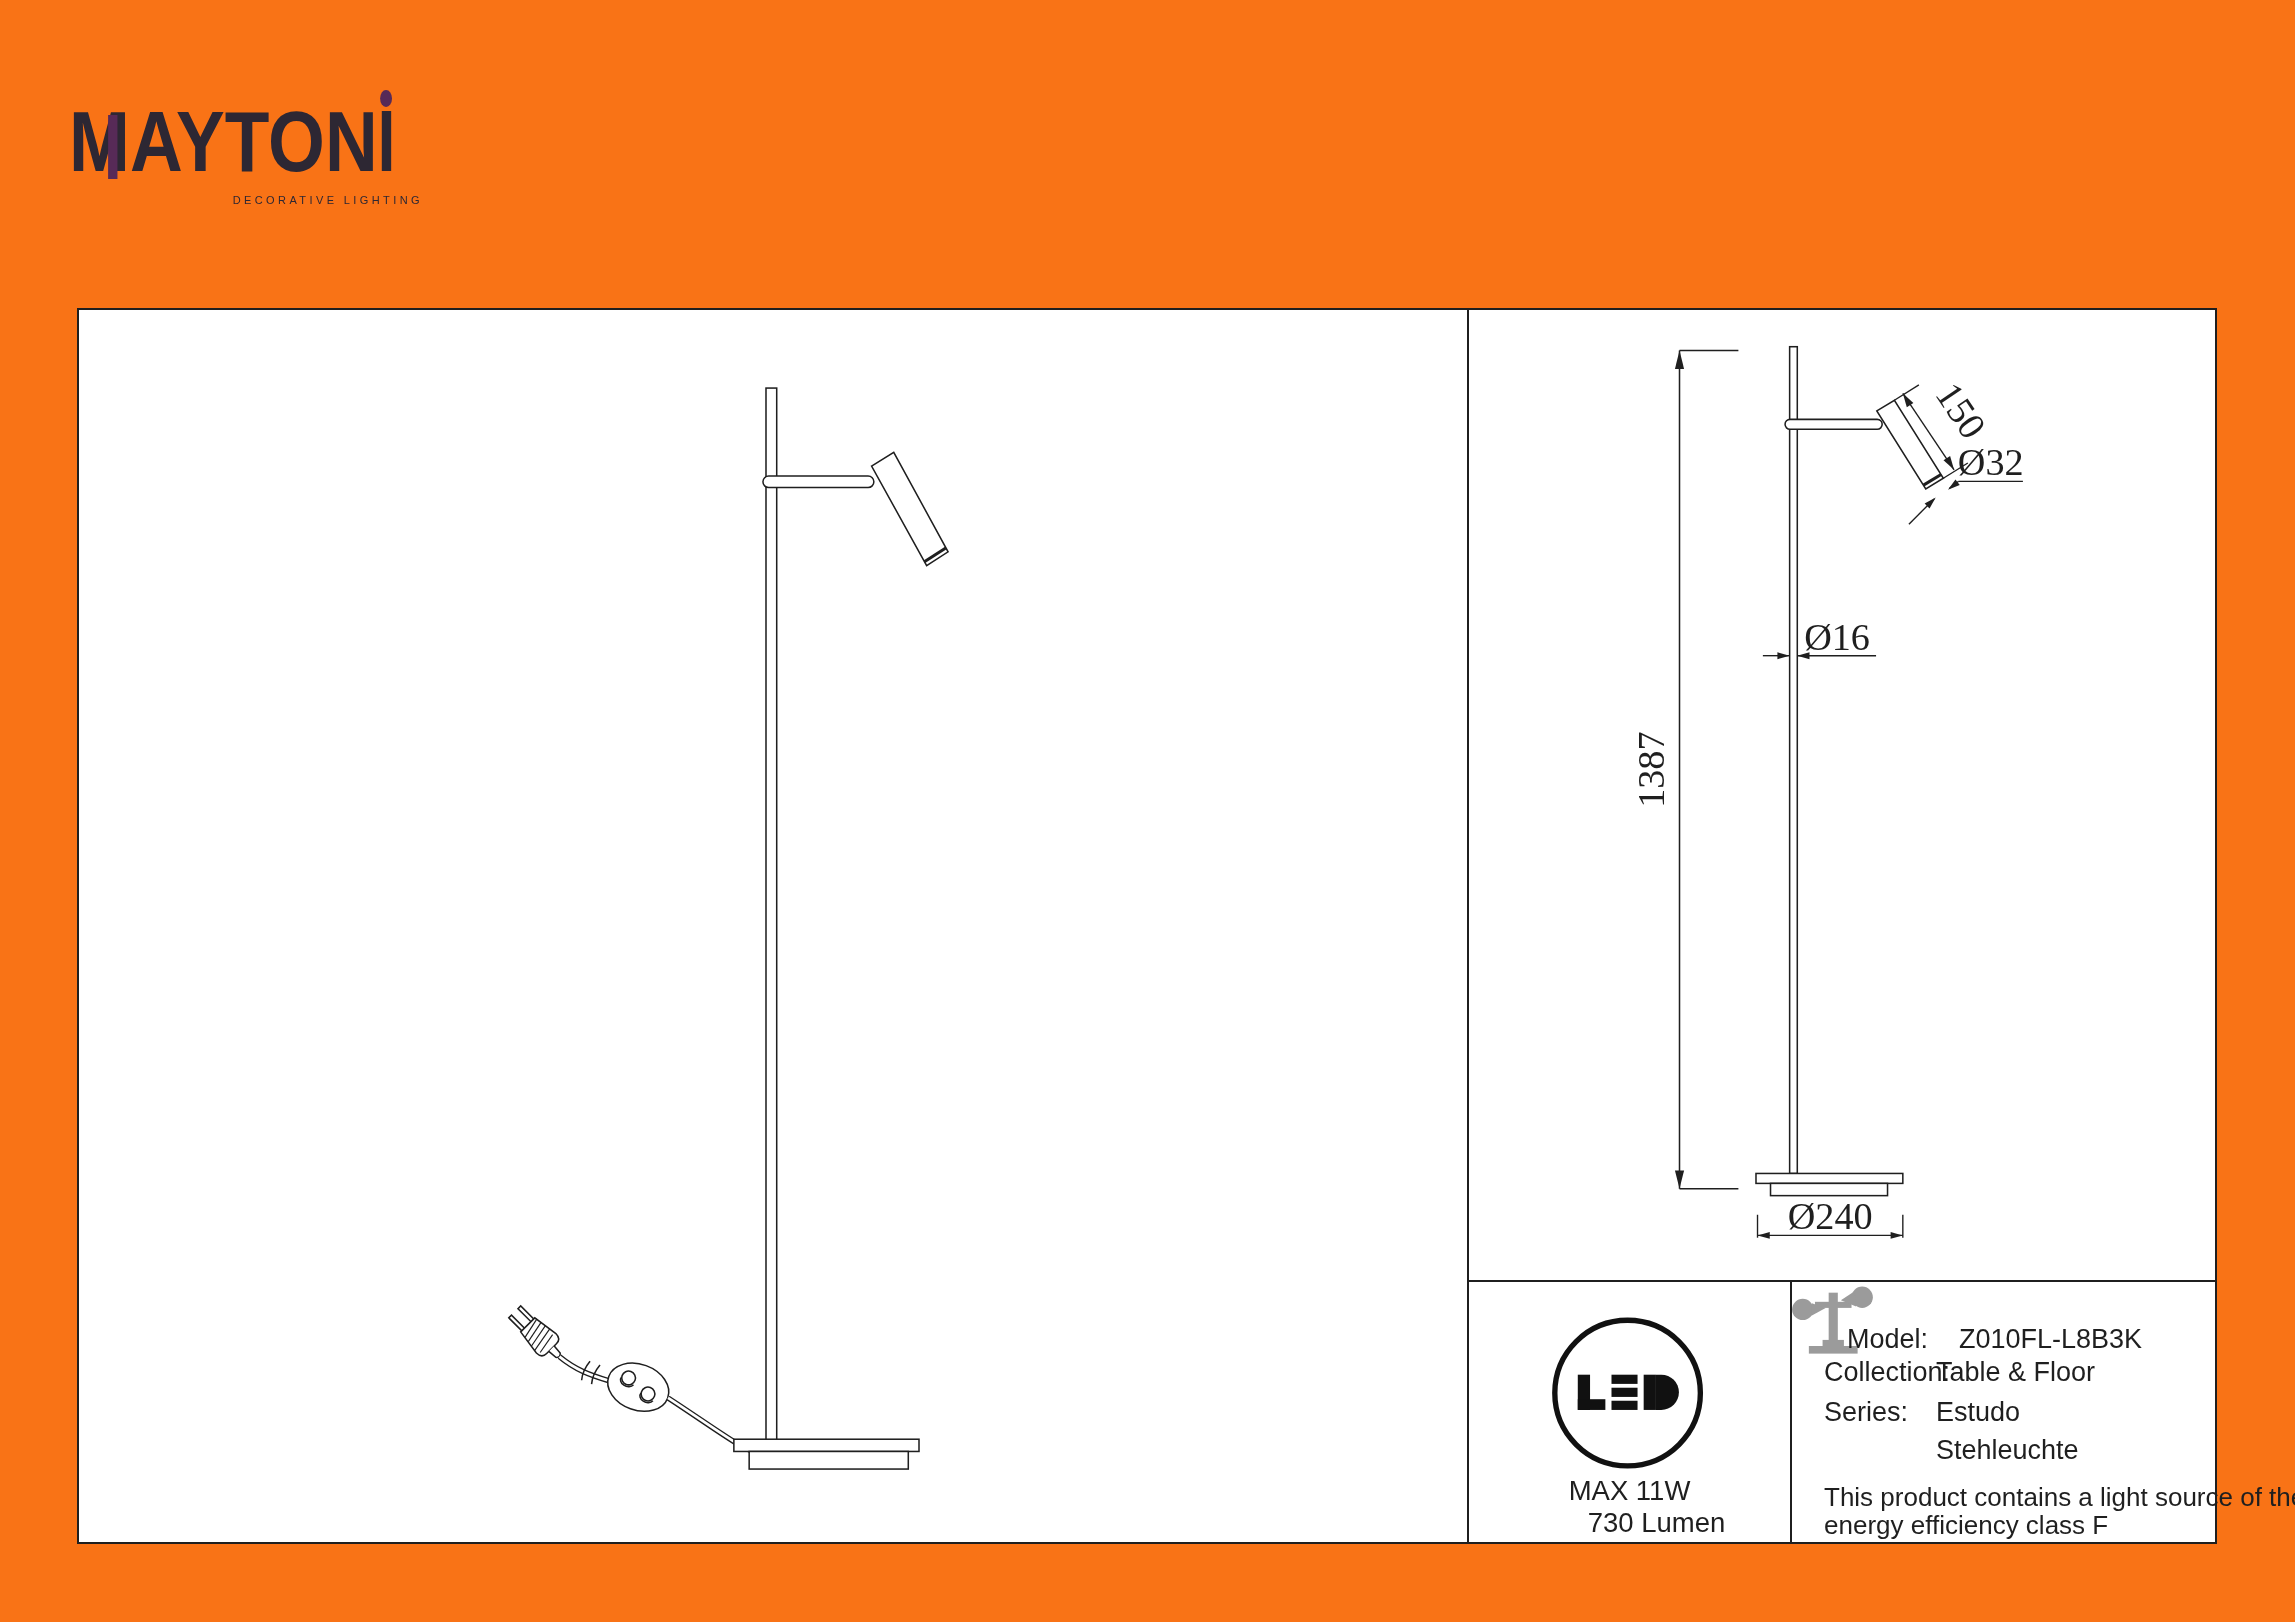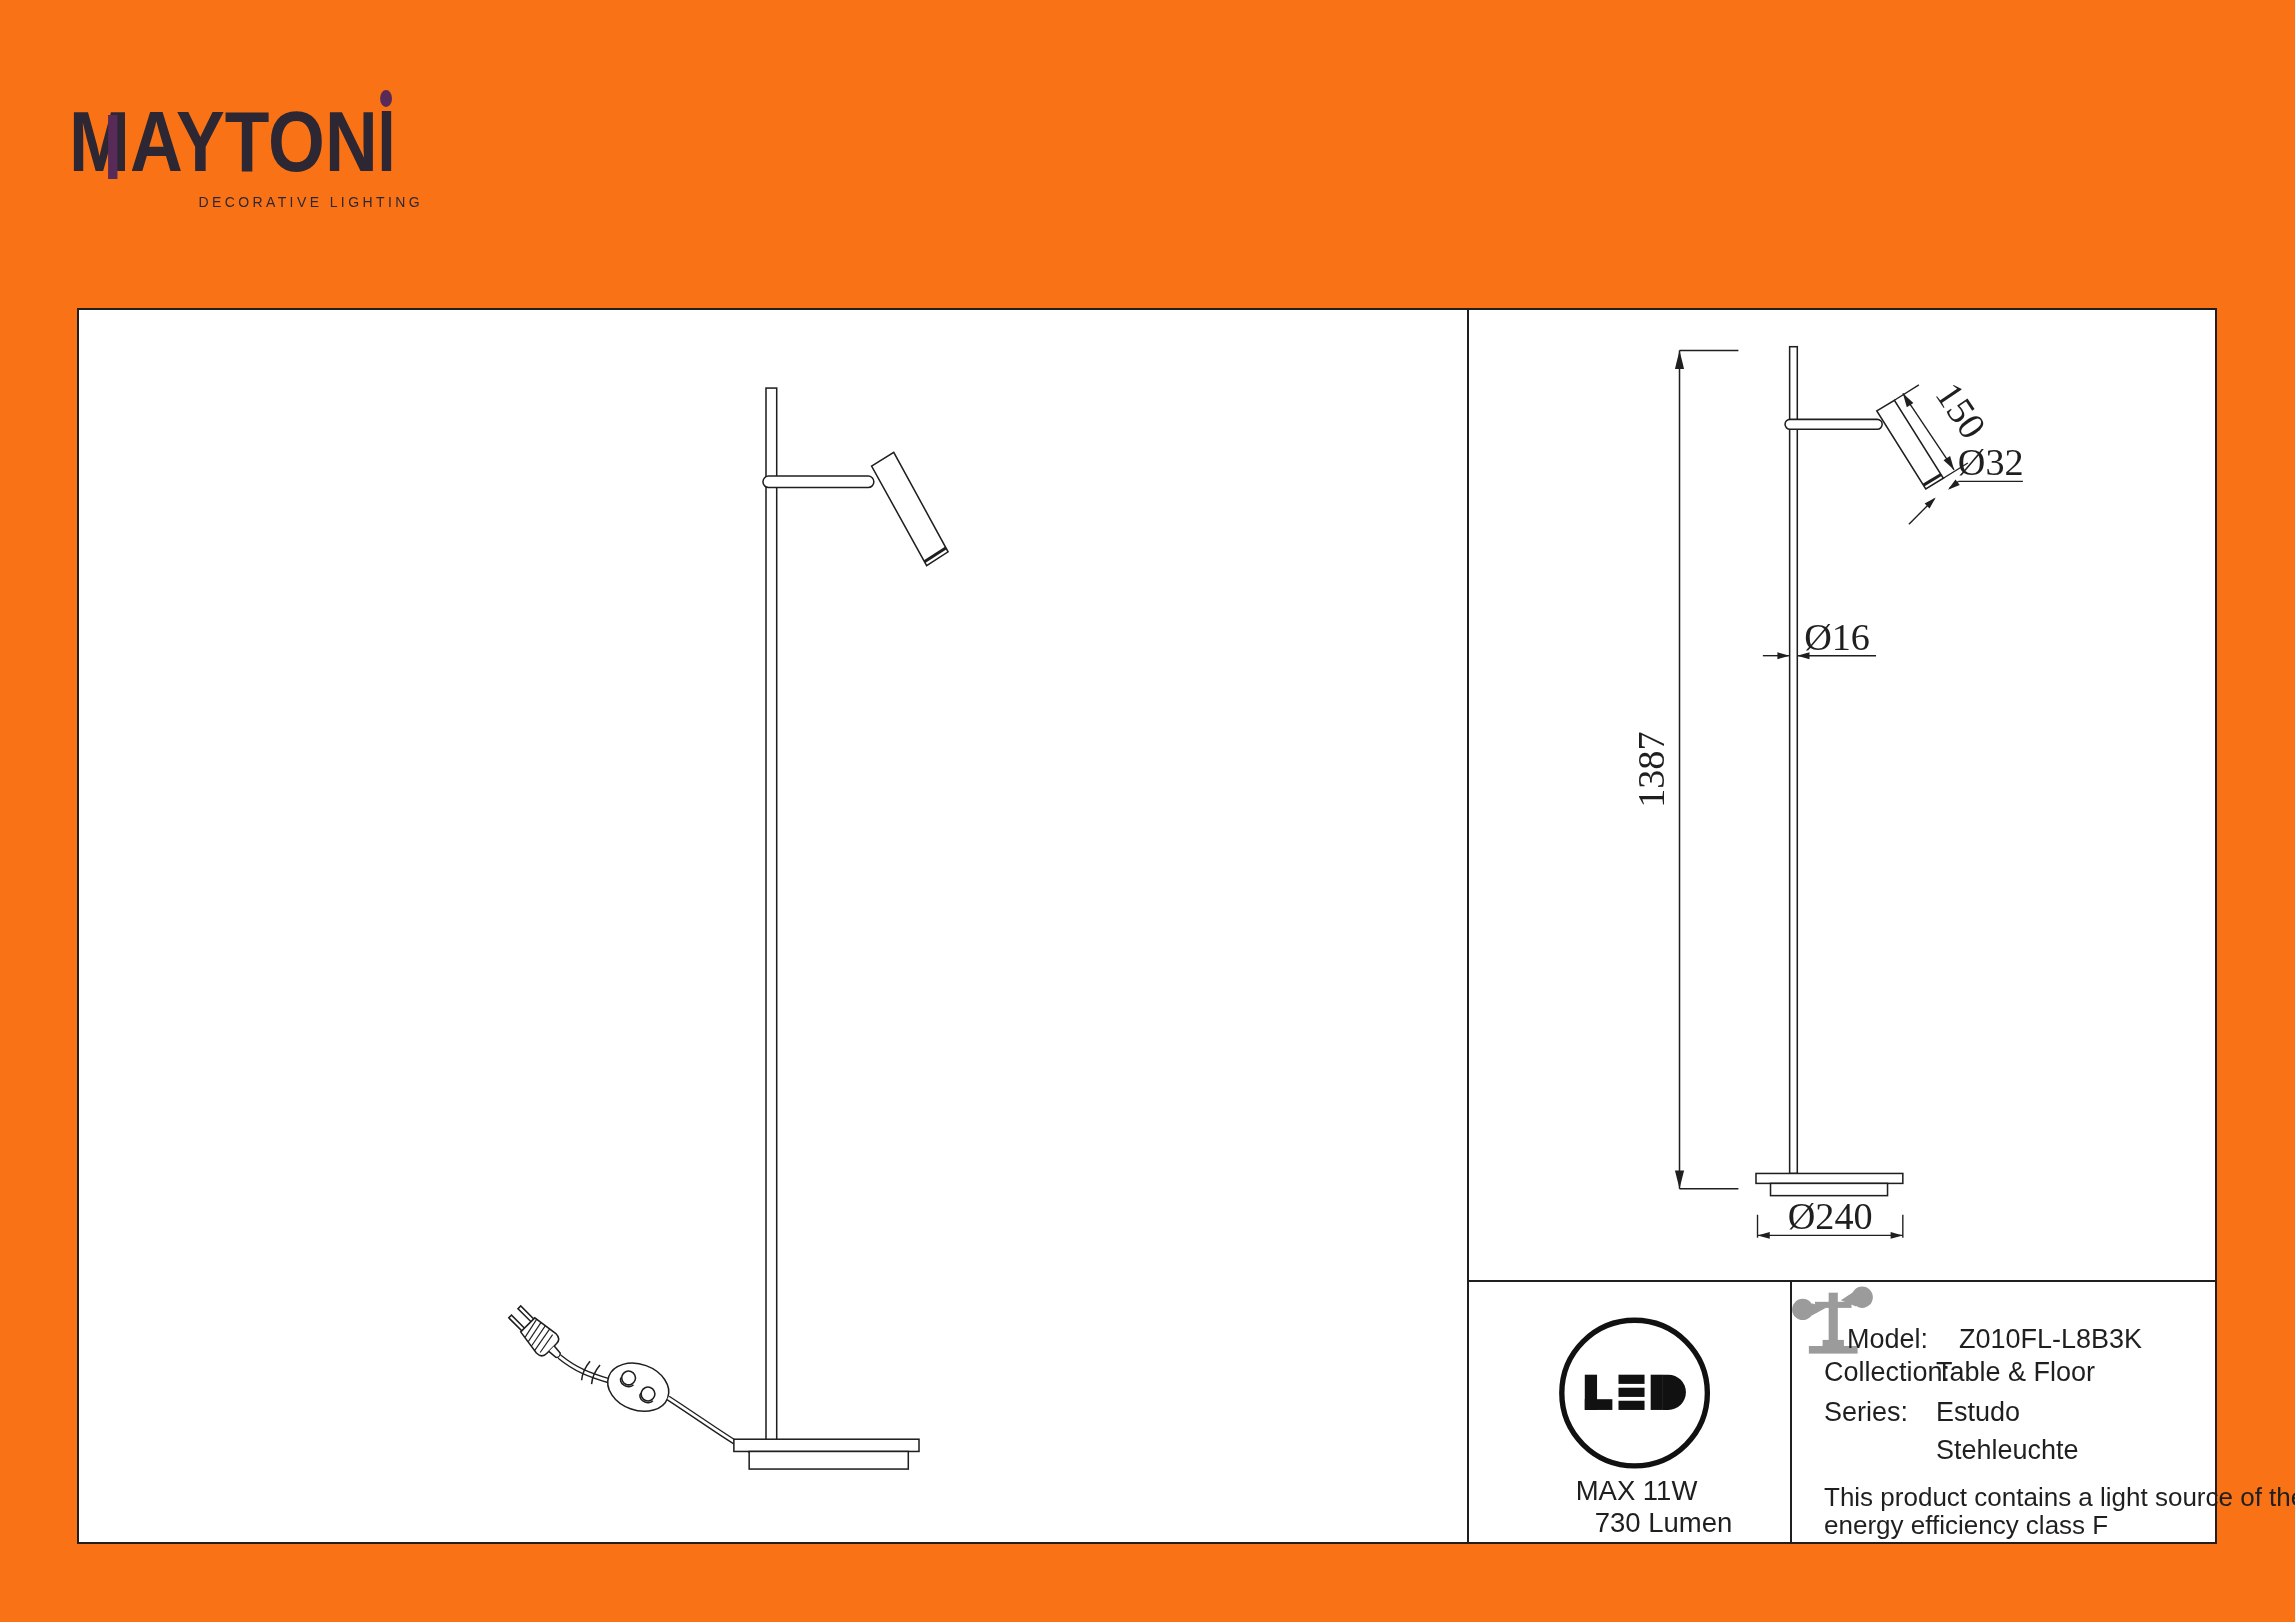--- a/index.html
+++ b/index.html
@@ -7,34 +7,34 @@
          font-family:"Liberation Sans","DejaVu Sans",sans-serif;color:#1f1f1f;}
   
   .brand{position:absolute;left:69px;top:98px;width:354px;}
   .brand-word{position:relative;font-size:86px;line-height:86px;font-weight:700;
               color:#2d2733;letter-spacing:0px;transform:scaleX(.85);transform-origin:left top;
               white-space:nowrap;}
   .logo-m-accent{position:absolute;left:46px;top:17px;width:10.7px;height:64px;background:#572a57;}
   .logo-i{position:relative;display:inline-block;width:11.5px;height:60px;background:#2d2733;margin-left:4.6px;}
   .logo-i-dot{position:absolute;left:-1.5px;top:-21.4px;width:13.8px;height:17px;border-radius:50%;background:#572a57;}
   .brand-tagline{position:absolute;top:96px;left:0;width:100%;text-align:right;
-                 font-size:14px;letter-spacing:3.4px;color:#2d2733;}
+                 font-size:11px;letter-spacing:3.4px;color:#2d2733;}
   
   .titleblock{position:absolute;left:868px;top:66px;width:459px;text-align:center;}
   .title-main{font-size:81px;font-weight:700;line-height:84px;color:#111;}
   .title-model{font-size:42px;font-weight:700;line-height:49px;color:#111;}
   
   .panel{position:absolute;box-sizing:border-box;border:2.3px solid #1f1f1f;background:#fff;}
   .panel-left{left:77px;top:308px;width:1392px;height:1236px;}
   .panel-right{left:1469px;top:308px;width:748px;height:974px;border-left:0;}
   .info-box{left:1469px;top:1282px;width:748px;height:262px;border-left:0;border-top:0;}
   .panel svg{position:absolute;left:0;top:0;}
   
   .info-divider{position:absolute;left:321px;top:0;width:2.3px;height:100%;background:#1f1f1f;}
-  .led-cell{position:absolute;left:7px;top:0;width:321px;height:100%;}
+  .led-cell{position:absolute;left:0;top:0;width:321px;height:100%;}
   .spec-cell{position:absolute;left:323px;top:0;right:0;height:100%;}
   .led-power,.led-lumen{position:absolute;left:0;width:321px;text-align:center;font-size:27.5px;}
   .led-power{top:193px;}
   .led-lumen{top:225px;padding-left:27px;}
   .spec-row{position:absolute;left:32px;font-size:27px;white-space:nowrap;z-index:2;}
   .spec-label{display:inline-block;width:112px;}
   .spec-note{position:absolute;left:32px;font-size:26px;white-space:nowrap;z-index:2;}
   .mini-lamp{position:absolute;left:38px;top:122px;z-index:1;}
   .sr{position:absolute;width:0.8px;height:0.8px;overflow:hidden;clip:rect(0 0 0 0);}
   text{fill:#1f1f1f;}

